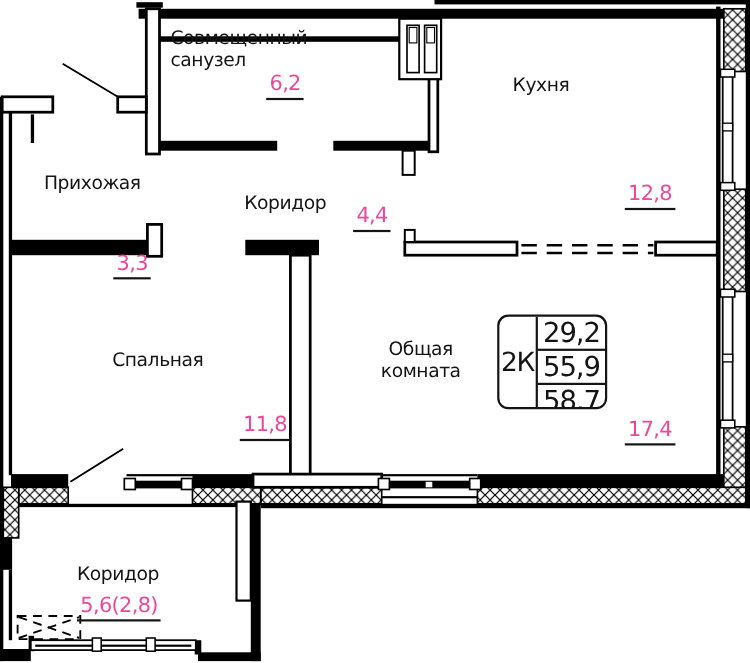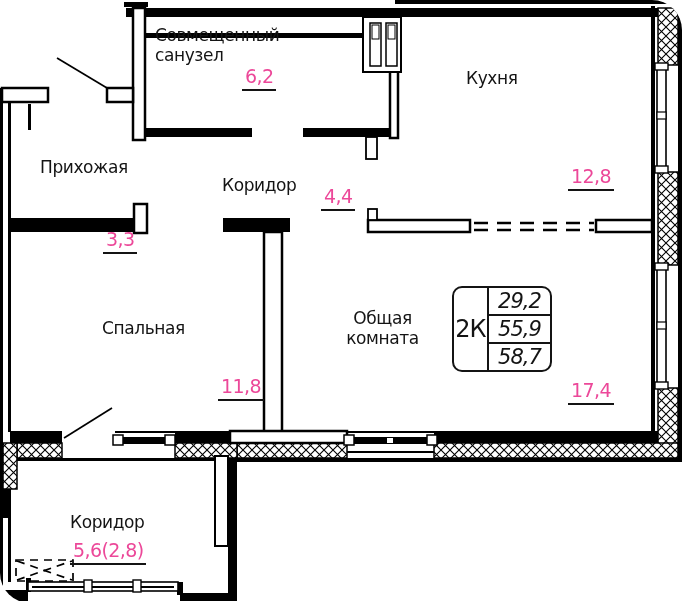--- a/index.html
+++ b/index.html
@@ -1,30 +1,30 @@
 <!DOCTYPE html>
 <html><head>
 <meta charset="utf-8">
 <style>
   html,body{margin:0;padding:0;background:#fff;}
   .stage{position:relative;width:682px;height:603px;background:#ffffff;overflow:hidden;
-         font-family:"DejaVu Sans","Liberation Sans",sans-serif;color:#141414;border-radius:30px;}
+         font-family:"DejaVu Sans","Liberation Sans",sans-serif;color:#141414;}
   .stage svg{position:absolute;left:0;top:0;}
   .lbl{position:absolute;font-size:17px;line-height:1.18;letter-spacing:-0.4px;
        color:#141414;white-space:normal;}
   .ctr{text-align:center;}
   .area{position:absolute;font-size:19px;letter-spacing:-0.6px;color:#ec4899;}
   .area span{display:inline-block;border-bottom:2px solid #141414;padding:0 3px 2px 3px;}
   .infobox{position:absolute;width:100px;height:86px;border:2.5px solid #141414;
            border-radius:10px;background:#fff;display:flex;overflow:hidden;box-sizing:border-box;}
   .ib-type{width:33px;display:flex;align-items:center;justify-content:center;
            font-size:24px;letter-spacing:-1px;}
   .ib-vals{flex:1;display:flex;flex-direction:column;border-left:2.5px solid #141414;}
   .ib-cell{flex:1;display:flex;align-items:center;justify-content:center;
-           font-size:21px;letter-spacing:-1px;border-bottom:2.5px solid #141414;font-style:italic;}
+           font-size:25px;letter-spacing:-1px;border-bottom:2.5px solid #141414;}
   .ib-cell:last-child{border-bottom:none;}
 </style>
 </head>
 <body>
 
 <div class="stage">
 
   <svg width="682" height="603" viewBox="0 0 682 603">
     <defs>
       <pattern id="xh" width="9" height="9" patternUnits="userSpaceOnUse">

